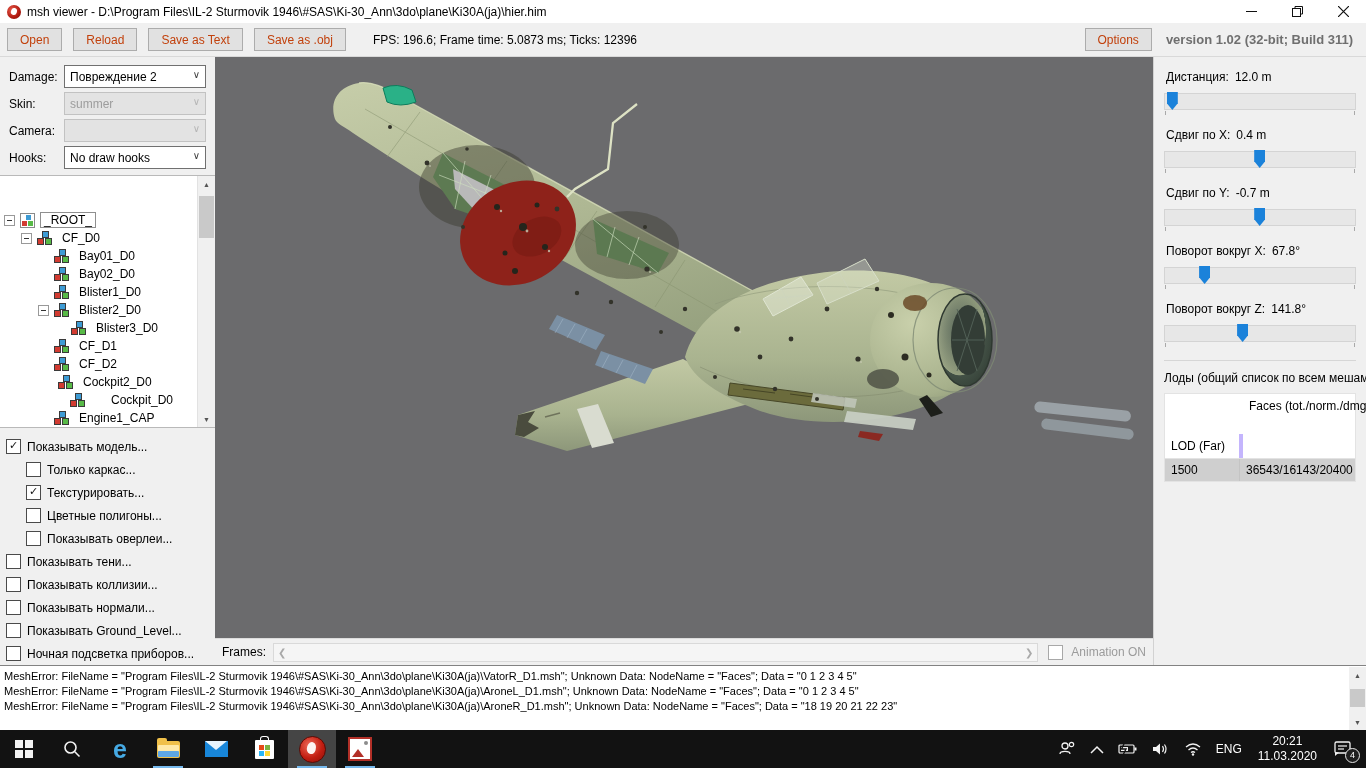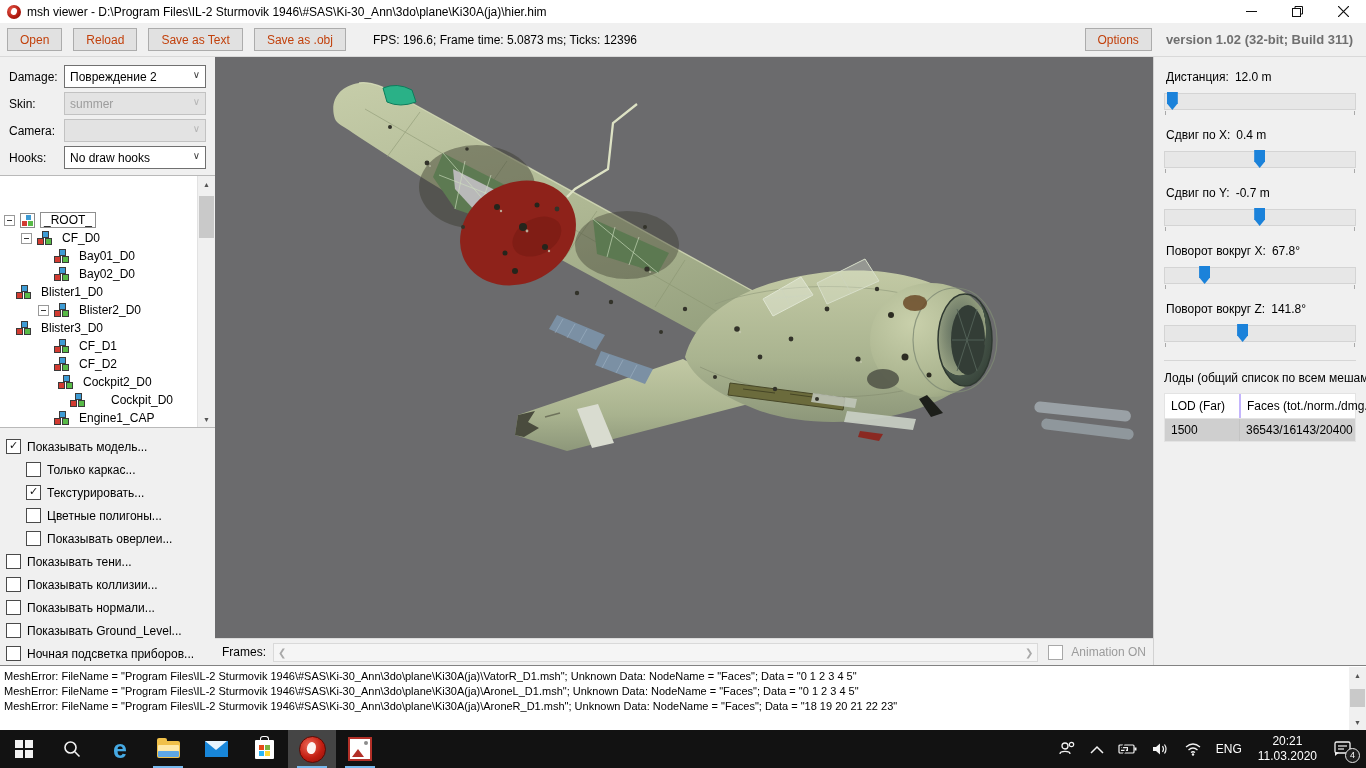--- a/index.html
+++ b/index.html
@@ -87,21 +87,21 @@
   .slider-thumb{position:absolute;top:-2px;width:11px;height:18px;background:#1b82da;clip-path:polygon(0 0,100% 0,100% 62%,50% 100%,0 62%);}
   .slider-ticks{height:5px;position:relative;}
   .slider-ticks::before,.slider-ticks::after{content:"";position:absolute;top:1px;width:1px;height:4px;background:#a9a9a9;}
   .slider-ticks::before{left:1px;}
   .slider-ticks::after{right:1px;}
 
   .lods-title{font-size:12px;color:#000;border-top:1px solid #d6d6d6;padding-top:10px;margin-top:4px;white-space:nowrap;}
   .lod-table{margin-top:8px;background:#fff;border:1px solid #e3e3e3;font-size:12px;}
   .lod-hrow{display:flex;border-bottom:1px solid #e3e3e3;}
   .lod-hcell{padding:5px 6px;white-space:nowrap;}
-  .lod-hcell:first-child{width:62px;flex:0 0 auto;border-right:2px solid #c4b5fd;}
+  .lod-hcell:first-child{width:62px;flex:0 0 auto;border-right:4px solid #c4b5fd;margin-top:40px;}
   .lod-row{display:flex;background:#cfcfcf;}
   .lod-cell{padding:4px 6px;white-space:nowrap;}
   .lod-cell:first-child{width:62px;flex:0 0 auto;border-right:1px solid #c4c4c4;}
 
   
   .log{height:65px;flex:0 0 auto;background:#fff;border-top:1px solid #828282;position:relative;padding:3px 20px 0 4px;box-sizing:border-box;}
   .log-line{font-size:11px;line-height:15px;color:#000;white-space:nowrap;}
   .log-scroll{position:absolute;right:0;top:1px;bottom:0;width:17px;background:#f0f0f0;}
   .log-thumb{position:absolute;left:1px;right:1px;top:22px;height:18px;background:#c9c9c9;}
 
@@ -244,39 +244,39 @@
             </div>
             <div class="tree-row" style="padding-left: 38px;">
               <span class="exp-spacer"></span>
               <span class="cubes">
                 <i class="c-b"></i>
                 <i class="c-r"></i>
                 <i class="c-g"></i>
               </span>
               <span class="tree-label">Bay02_D0</span>
             </div>
-            <div class="tree-row" style="">
+            <div class="tree-row" style="padding-left: 38px;">
               <span class="exp-spacer"></span>
               <span class="cubes">
                 <i class="c-b"></i>
                 <i class="c-r"></i>
                 <i class="c-g"></i>
               </span>
               <span class="tree-label">Blister1_D0</span>
             </div>
             <div class="tree-row" style="padding-left: 38px;">
               <span class="expander"></span>
               <span class="cubes">
                 <i class="c-b"></i>
                 <i class="c-r"></i>
                 <i class="c-g"></i>
               </span>
               <span class="tree-label">Blister2_D0</span>
             </div>
-            <div class="tree-row" style="">
+            <div class="tree-row" style="padding-left: 55px;">
               <span class="exp-spacer"></span>
               <span class="cubes">
                 <i class="c-b"></i>
                 <i class="c-r"></i>
                 <i class="c-g"></i>
               </span>
               <span class="tree-label">Blister3_D0</span>
             </div>
             <div class="tree-row" style="padding-left: 38px;">
               <span class="exp-spacer"></span>

